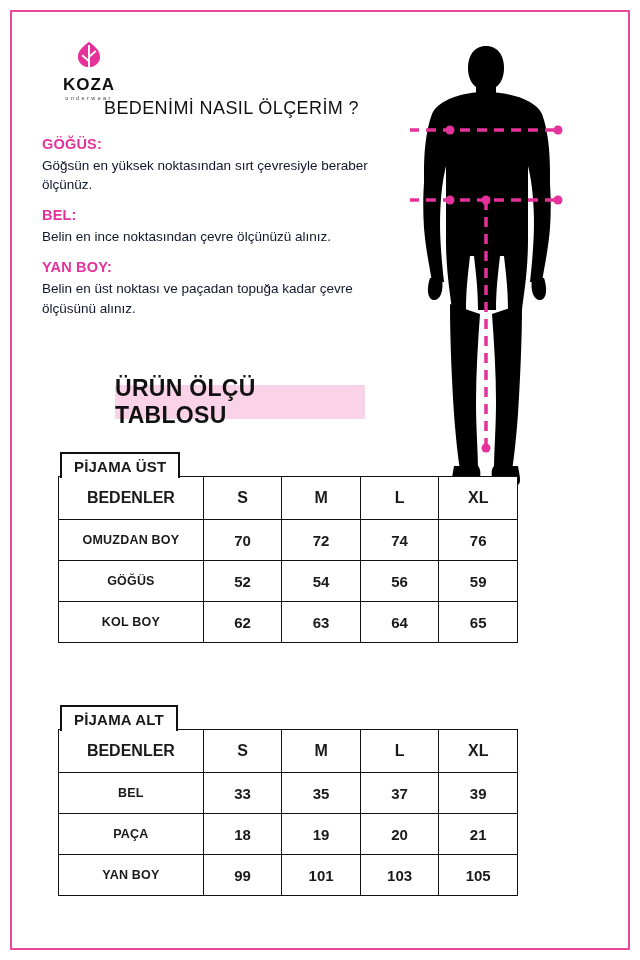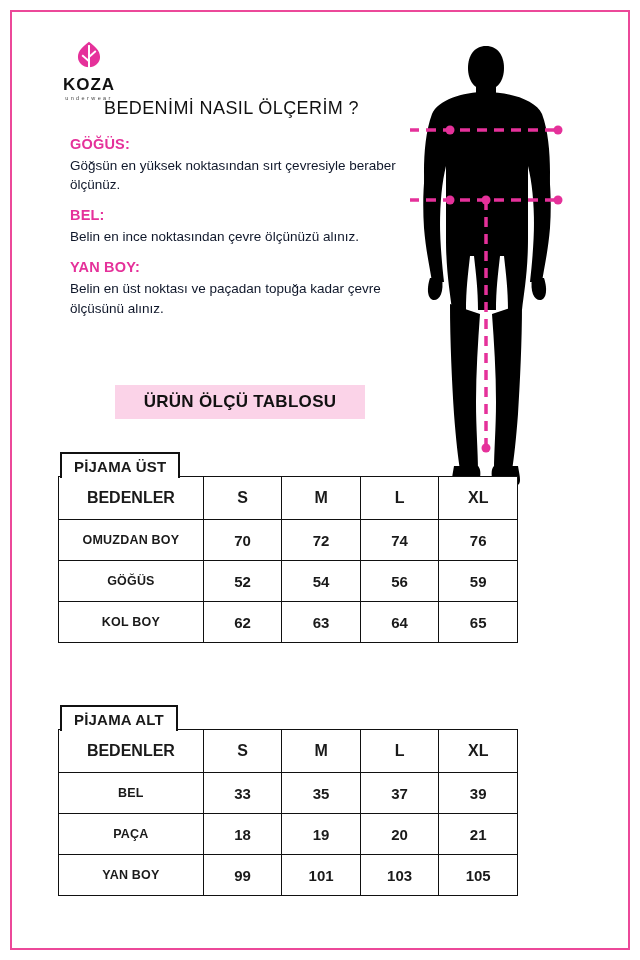--- a/index.html
+++ b/index.html
@@ -66,21 +66,20 @@
     top: 86px;
     font-size: 18px;
     font-weight: normal;
     letter-spacing: 0.4px;
     color: #111;
   }
   .info {
     position: absolute;
     left: 30px;
     width: 360px;
-    margin-left: 28px;
   }
   .info-block { margin-bottom: 13px; }
   .info-label {
     color: #e5319a;
     font-weight: bold;
     font-size: 14.5px;
     margin-bottom: 4px;
     letter-spacing: 0.2px;
   }
   .info-text {
@@ -96,21 +95,21 @@
     left: 103px;
     top: 373px;
     width: 250px;
     height: 34px;
     background: #fbd3e8;
     display: flex;
     align-items: center;
     justify-content: center;
   }
   .banner span {
-    font-size: 17px;
+    font-size: 23px;
     font-weight: bold;
     color: #111;
     letter-spacing: 0.3px;
   }
 
   
   .figure {
     position: absolute;
     right: 18px;
     top: 30px;

